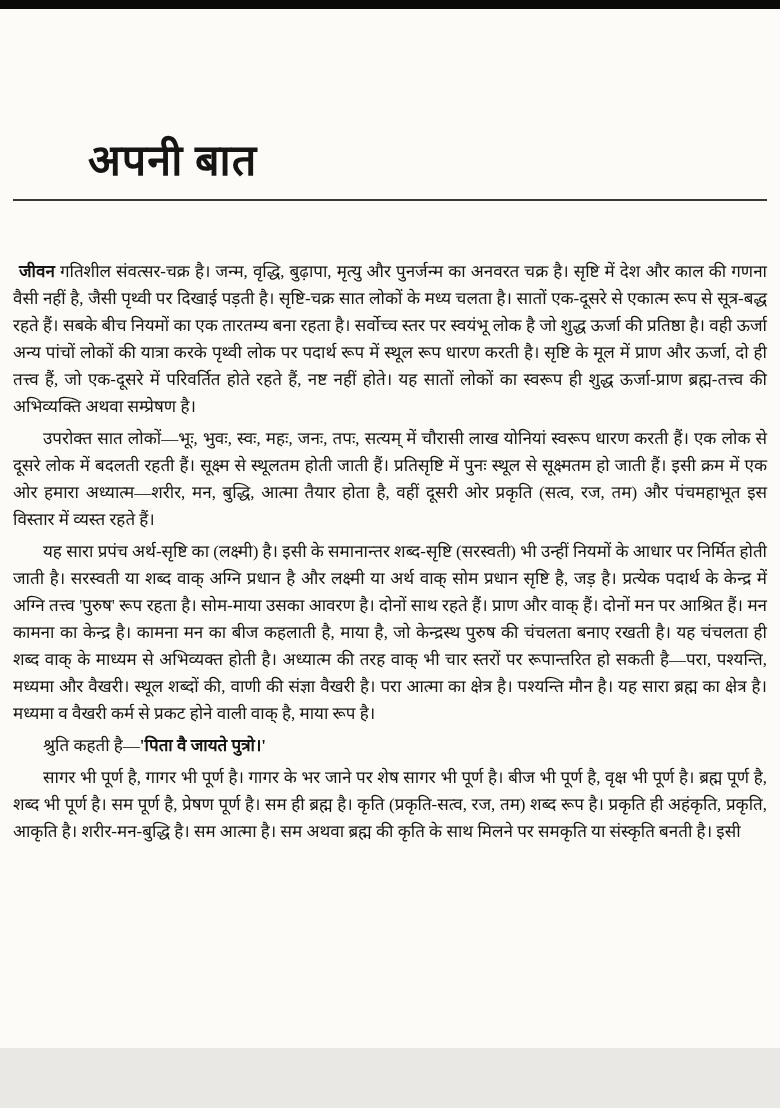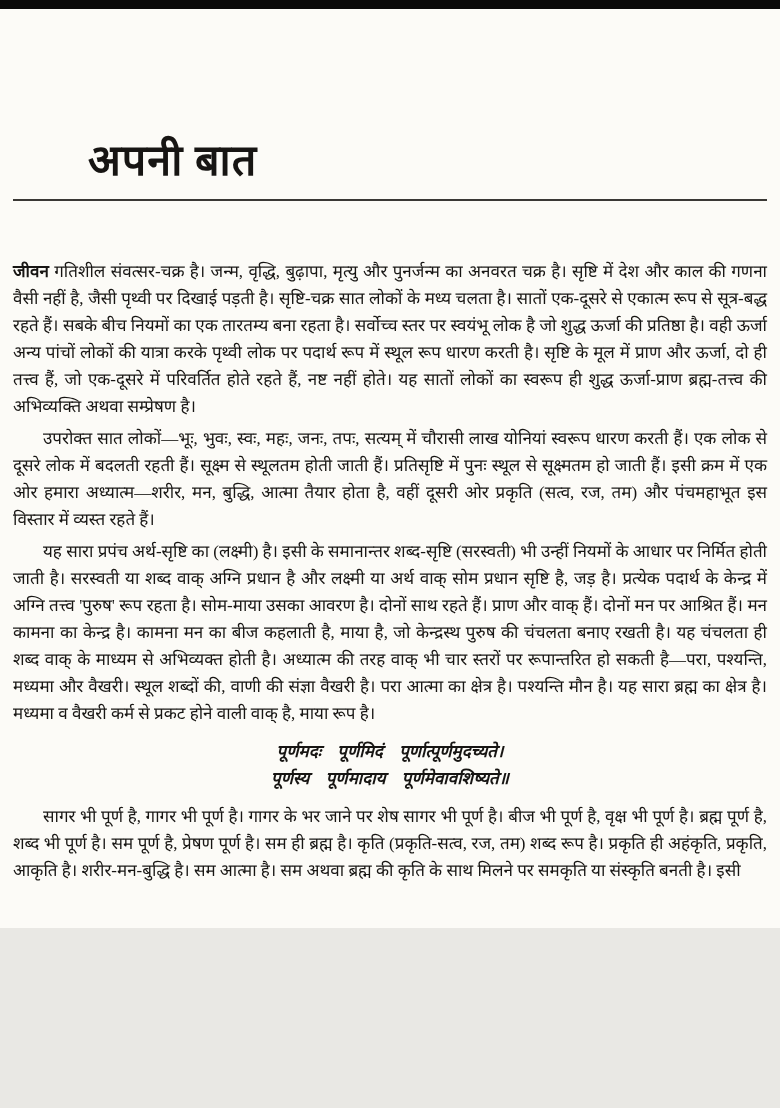--- a/index.html
+++ b/index.html
@@ -3,21 +3,21 @@
 <meta charset="utf-8">
 <style>
   html, body {
     margin: 0;
     padding: 0;
     background: #e9e8e4;
   }
   .page {
     position: relative;
     width: 780px;
-    height: 928px;
+    height: 1048px;
     margin: 0 auto;
     background: #fcfbf7;
     color: #171513;
     font-family: "Liberation Serif", "DejaVu Serif", serif;
     overflow: hidden;
     text-decoration: underline;
   }
   .edge-strip {
     position: absolute;
     top: 0; left: 0;
@@ -58,20 +58,21 @@
   .body-text p + p,
   .body-text p + .shloka,
   .body-text .shloka + p {
     margin-top: 5px;
   }
   .para-indent {
     text-indent: 30px;
   }
   .lead-bold {
     font-weight: bold;
+    margin-left: 6px;
   }
   .quote-bold {
     font-weight: bold;
   }
   .shloka {
     text-align: center;
     font-style: italic;
     font-weight: bold;
     word-spacing: 12px;
     text-indent: 0;
@@ -95,24 +96,21 @@
   <div class="body-text">
 
     <p>
       <b class="lead-bold">जीवन</b><span> गतिशील संवत्सर-चक्र है। जन्म, वृद्धि, बुढ़ापा, मृत्यु और पुनर्जन्म का अनवरत चक्र है। सृष्टि में देश और काल की गणना वैसी नहीं है, जैसी पृथ्वी पर दिखाई पड़ती है। सृष्टि-चक्र सात लोकों के मध्य चलता है। सातों एक-दूसरे से एकात्म रूप से सूत्र-बद्ध रहते हैं। सबके बीच नियमों का एक तारतम्य बना रहता है। सर्वोच्च स्तर पर स्वयंभू लोक है जो शुद्ध ऊर्जा की प्रतिष्ठा है। वही ऊर्जा अन्य पांचों लोकों की यात्रा करके पृथ्वी लोक पर पदार्थ रूप में स्थूल रूप धारण करती है। सृष्टि के मूल में प्राण और ऊर्जा, दो ही तत्त्व हैं, जो एक-दूसरे में परिवर्तित होते रहते हैं, नष्ट नहीं होते। यह सातों लोकों का स्वरूप ही शुद्ध ऊर्जा-प्राण ब्रह्म-तत्त्व की अभिव्यक्ति अथवा सम्प्रेषण है।</span>
     </p>
 
     <p class="para-indent"><span>उपरोक्त सात लोकों—भूः, भुवः, स्वः, महः, जनः, तपः, सत्यम् में चौरासी लाख योनियां स्वरूप धारण करती हैं। एक लोक से दूसरे लोक में बदलती रहती हैं। सूक्ष्म से स्थूलतम होती जाती हैं। प्रतिसृष्टि में पुनः स्थूल से सूक्ष्मतम हो जाती हैं। इसी क्रम में एक ओर हमारा अध्यात्म—शरीर, मन, बुद्धि, आत्मा तैयार होता है, वहीं दूसरी ओर प्रकृति (सत्व, रज, तम) और पंचमहाभूत इस विस्तार में व्यस्त रहते हैं।</span></p>
 
     <p class="para-indent"><span>यह सारा प्रपंच अर्थ-सृष्टि का (लक्ष्मी) है। इसी के समानान्तर शब्द-सृष्टि (सरस्वती) भी उन्हीं नियमों के आधार पर निर्मित होती जाती है। सरस्वती या शब्द वाक् अग्नि प्रधान है और लक्ष्मी या अर्थ वाक् सोम प्रधान सृष्टि है, जड़ है। प्रत्येक पदार्थ के केन्द्र में अग्नि तत्त्व 'पुरुष' रूप रहता है। सोम-माया उसका आवरण है। दोनों साथ रहते हैं। प्राण और वाक् हैं। दोनों मन पर आश्रित हैं। मन कामना का केन्द्र है। कामना मन का बीज कहलाती है, माया है, जो केन्द्रस्थ पुरुष की चंचलता बनाए रखती है। यह चंचलता ही शब्द वाक् के माध्यम से अभिव्यक्त होती है। अध्यात्म की तरह वाक् भी चार स्तरों पर रूपान्तरित हो सकती है—परा, पश्यन्ति, मध्यमा और वैखरी। स्थूल शब्दों की, वाणी की संज्ञा वैखरी है। परा आत्मा का क्षेत्र है। पश्यन्ति मौन है। यह सारा ब्रह्म का क्षेत्र है। मध्यमा व वैखरी कर्म से प्रकट होने वाली वाक् है, माया रूप है।</span></p>
 
+    <p class="para-indent"><span>श्रुति कहती है—</span><b class="quote-bold">'पिता वै जायते पुत्रो।'</b></p>
 
 
-    <div class="shloka">
-      <span class="shloka-line">पूर्णमदः पूर्णमिदं पूर्णात्पूर्णमुदच्यते।</span>
-      <span class="shloka-line">पूर्णस्य पूर्णमादाय पूर्णमेवावशिष्यते॥</span>
-    </div>
 
     <p class="para-indent"><span>सागर भी पूर्ण है, गागर भी पूर्ण है। गागर के भर जाने पर शेष सागर भी पूर्ण है। बीज भी पूर्ण है, वृक्ष भी पूर्ण है। ब्रह्म पूर्ण है, शब्द भी पूर्ण है। सम पूर्ण है, प्रेषण पूर्ण है। सम ही ब्रह्म है। कृति (प्रकृति-सत्व, रज, तम) शब्द रूप है। प्रकृति ही अहंकृति, प्रकृति, आकृति है। शरीर-मन-बुद्धि है। सम आत्मा है। सम अथवा ब्रह्म की कृति के साथ मिलने पर समकृति या संस्कृति बनती है। इसी</span></p>
 
   </div>
 
 </div>
 
 </body></html>

